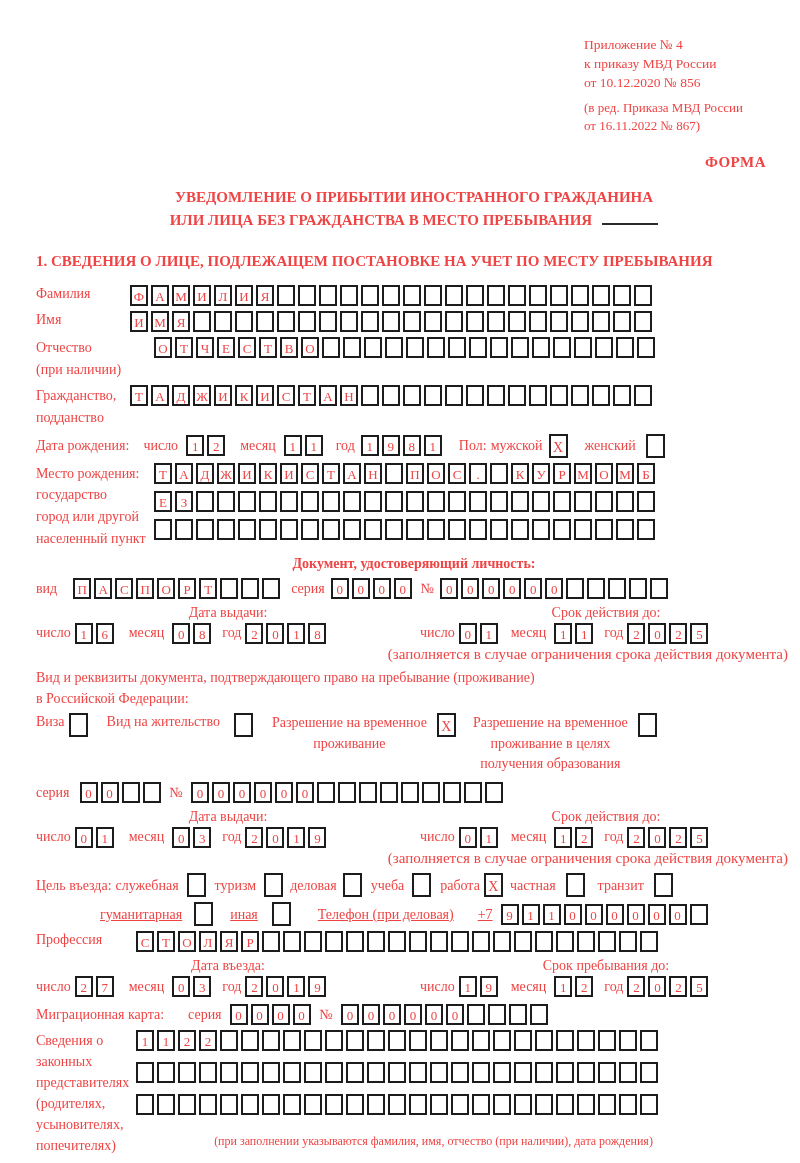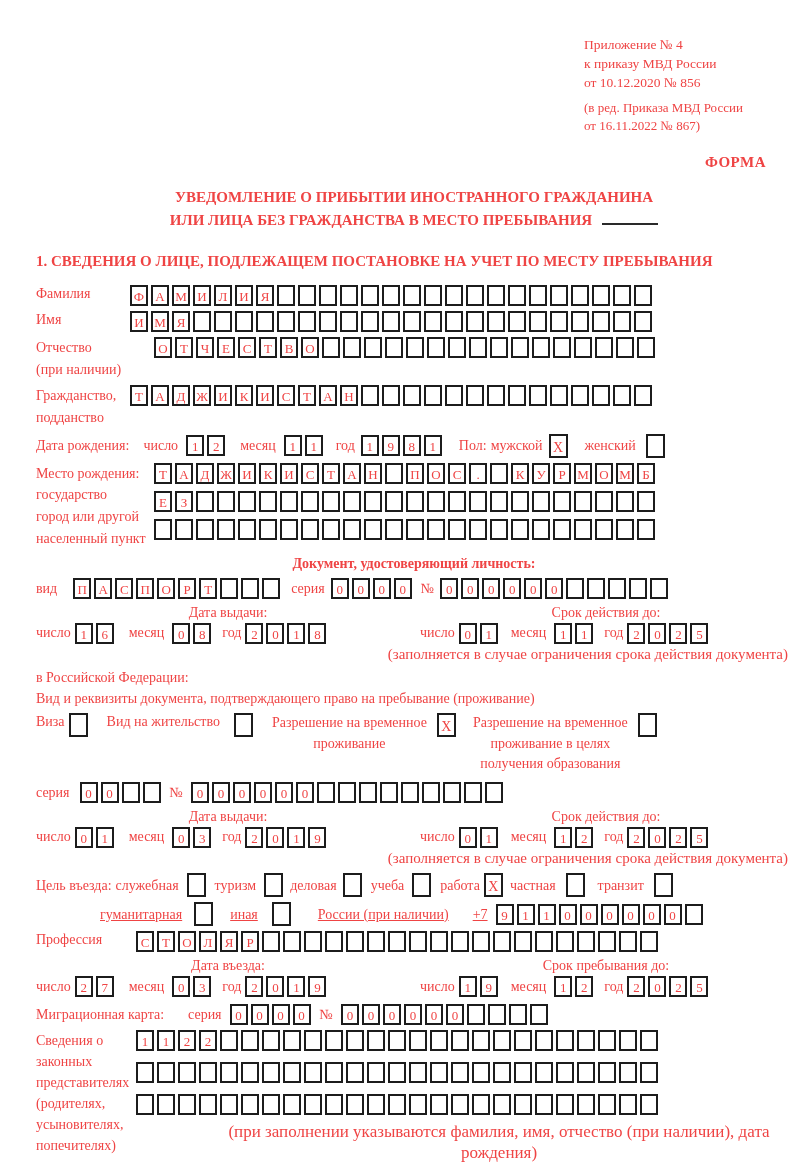--- a/index.html
+++ b/index.html
@@ -42,21 +42,21 @@
   .col-l { width:384px; flex-shrink:0; }
   .col-r { flex:1; }
   .dhdr { text-align:center; font-size:14px; }
   .dline { display:flex; align-items:center; margin-top:1px; }
   .note { text-align:right; font-size:15px; padding-right:4px; margin-top:1px; margin-bottom:6px; }
   .plain { margin-bottom:3px; }
   .center2 { text-align:center; line-height:1.45; flex-shrink:0; }
   .visa-row { display:flex; align-items:flex-start; margin:6px 0 8px 0; }
   .guard { display:flex; align-items:flex-start; margin-top:2px; }
   .guard-rows .cells { display:block; margin-bottom:11px; }
-  .guard-note { text-align:center; font-size:17px; margin-left:70px; margin-top:6px; }
+  .guard-note { text-align:center; font-size:12px; margin-left:70px; margin-top:19px; }
 </style>
 </head>
 <body>
 
 <div class="page">
 
   <div class="hdr">
     <div>Приложение № 4</div>
     <div>к приказу МВД России</div>
     <div>от 10.12.2020 № 856</div>
@@ -157,22 +157,22 @@
       <span>число</span>
       <span class="cells ml4"><span class="cell">0</span><span class="cell">1</span></span>
       <span class="ml10">месяц</span>
       <span class="cells ml8"><span class="cell">1</span><span class="cell">1</span></span>
       <span class="ml8">год</span>
       <span class="cells ml4"><span class="cell">2</span><span class="cell">0</span><span class="cell">2</span><span class="cell">5</span></span>
     </div>
   </div>
   <div class="note">(заполняется в случае ограничения срока действия документа)</div>
 
+  <div class="plain">Вид и реквизиты документа, подтверждающего право на пребывание (проживание)</div>
   <div class="plain">в Российской Федерации:</div>
-  <div class="plain">Вид и реквизиты документа, подтверждающего право на пребывание (проживание)</div>
 
   <div class="visa-row">
     <span>Виза</span>
     <span class="cells cbx ml4"><span class="cell"></span></span>
     <span class="ml16">Вид на жительство</span>
     <span class="cells cbx ml14"><span class="cell"></span></span>
     <div class="center2 ml16">
       <div>Разрешение на временное</div>
       <div>проживание</div>
     </div>
@@ -231,21 +231,21 @@
     <span class="ml4">частная</span>
     <span class="cells cbx ml10"><span class="cell"></span></span>
     <span class="ml10">транзит</span>
     <span class="cells cbx ml10"><span class="cell"></span></span>
   </div>
   <div class="rowc" style="margin-left:64px;text-decoration:underline;">
     <span>гуманитарная</span>
     <span class="cells cbx ml12"><span class="cell"></span></span>
     <span class="ml14">иная</span>
     <span class="cells cbx ml14"><span class="cell"></span></span>
-    <span class="ml24">России (при наличии)</span>
+    <span class="ml24">Телефон (при деловая)</span>
     <span class="ml24">+7</span>
     <span class="cells ml8"><span class="cell">9</span><span class="cell">1</span><span class="cell">1</span><span class="cell">0</span><span class="cell">0</span><span class="cell">0</span><span class="cell">0</span><span class="cell">0</span><span class="cell">0</span><span class="cell"></span></span>
   </div>
 
   <div class="row">
     <span class="lbl w100">Профессия</span>
     <span class="cells"><span class="cell">С</span><span class="cell">Т</span><span class="cell">О</span><span class="cell">Л</span><span class="cell">Я</span><span class="cell">Р</span><span class="cell"></span><span class="cell"></span><span class="cell"></span><span class="cell"></span><span class="cell"></span><span class="cell"></span><span class="cell"></span><span class="cell"></span><span class="cell"></span><span class="cell"></span><span class="cell"></span><span class="cell"></span><span class="cell"></span><span class="cell"></span><span class="cell"></span><span class="cell"></span><span class="cell"></span><span class="cell"></span><span class="cell"></span></span>
   </div>
 
   <div class="twocol">

